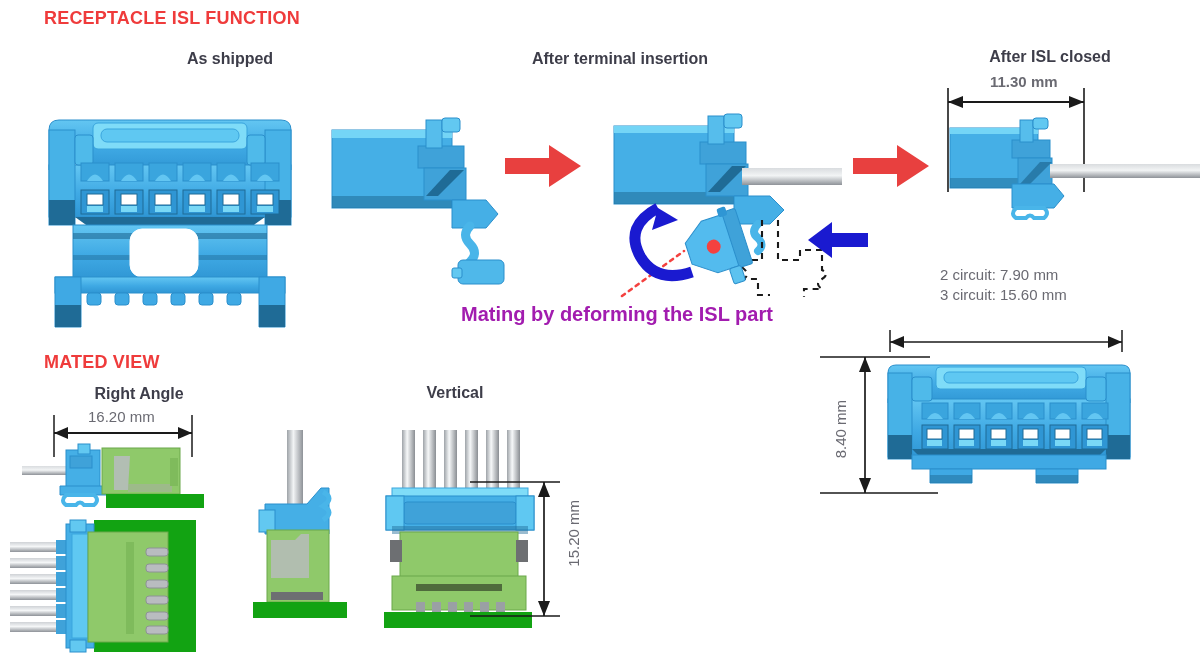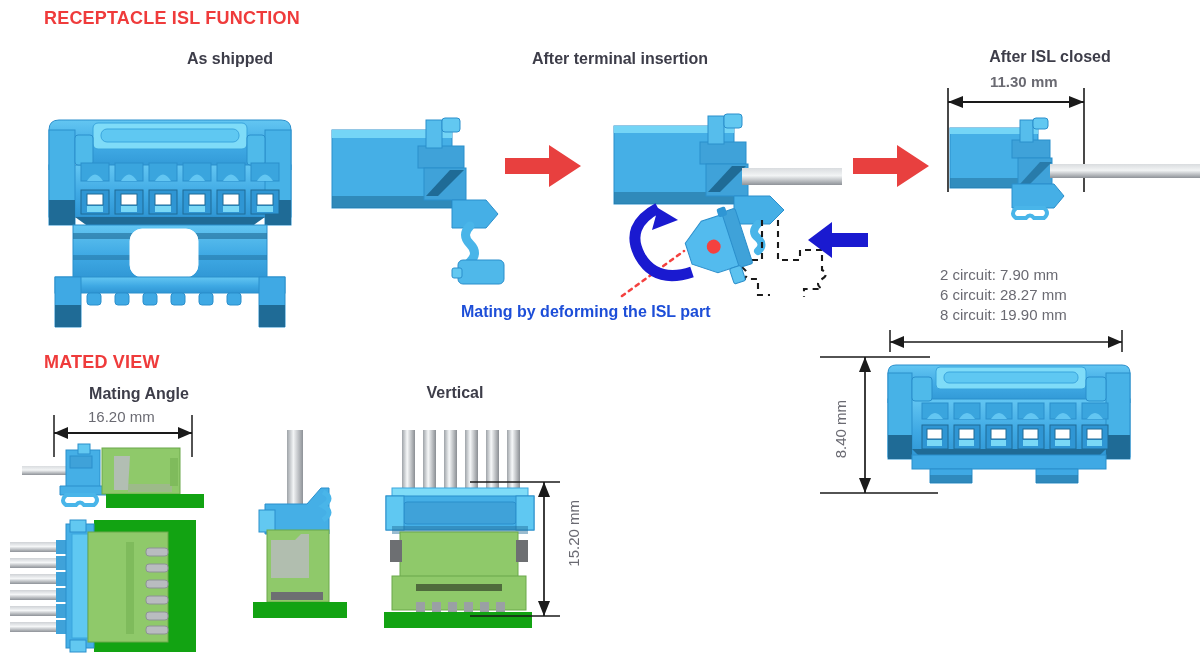--- a/index.html
+++ b/index.html
@@ -3,21 +3,21 @@
 <meta charset="utf-8">
 <style>
   html,body{margin:0;padding:0;background:#ffffff;}
   body{width:1200px;height:656px;position:relative;overflow:hidden;
        font-family:"Liberation Sans", sans-serif;color:#3b3b46;}
   .abs{position:absolute;}
   .section-title{font-size:18px;font-weight:bold;color:#ef3b3b;letter-spacing:.2px;}
   .panel-title{font-size:16px;font-weight:bold;color:#3d3d49;text-align:center;}
   .dim-label{font-size:15px;color:#6a6a72;font-family:"Liberation Sans", sans-serif;}
   .dim-label.vert{writing-mode:vertical-rl;transform:rotate(180deg);}
-  .callout{font-size:16px;font-weight:bold;color:#1d4ed8;}
+  .callout{font-size:20px;font-weight:bold;color:#a21caf;}
   svg{display:block;overflow:visible;}
 </style>
 </head>
 <body>
 
 <div class="abs section-title" style="left:44px;top:8px;">RECEPTACLE ISL FUNCTION</div>
 
 <div class="abs panel-title" style="left:60px;top:50px;width:340px;">As shipped</div>
 
 <div class="abs panel-title" style="left:460px;top:50px;width:320px;">After terminal insertion</div>
@@ -233,22 +233,21 @@
         <stop offset="100%" stop-color="#8e9298"></stop>
   </linearGradient>
   <rect x="100" y="46" width="150" height="14" fill="url(#wireG2)"></rect>
   <path d="M62 66 h42 l10 12 l-10 12 h-42 z" fill="#45afe6" stroke="#2b8fcc"></path>
   <path d="M66 90 q-6 6 0 10 h10 q4 -5 8 0 h10 q6 -5 0 -10 z" fill="none" stroke="#49b5e9" stroke-width="4"></path>
 </svg>
 </div>
 
 <div class="abs dim-label" style="left:940px;top:265px;width:200px;line-height:20px;">
   <div>2 circuit: 7.90 mm</div>
-  <div>6 circuit: 28.27 mm</div>
-  <div>8 circuit: 19.90 mm</div>
+  <div>3 circuit: 15.60 mm</div>
 </div>
 
 <div class="abs" style="left:888px;top:330px;">
 <svg width="240" height="30" viewBox="0 0 240 30">
   <line x1="2" y1="0" x2="2" y2="22" stroke="#1a1a1a" stroke-width="1.5"></line>
   <line x1="234" y1="0" x2="234" y2="22" stroke="#1a1a1a" stroke-width="1.5"></line>
   <line x1="2" y1="12" x2="234" y2="12" stroke="#1a1a1a" stroke-width="1.7"></line>
   <path d="M2 12 l14 -6 v12 z" fill="#1a1a1a"></path>
   <path d="M234 12 l-14 -6 v12 z" fill="#1a1a1a"></path>
 </svg>
@@ -341,21 +340,21 @@
   <path d="M150 114 h42 v14 h-42 z" fill="#3fa9e4" stroke="#2b8fcc"></path>
   <path d="M44 120 h42 v8 h-42 z" fill="#1f6b96" opacity=".5"></path>
   <path d="M150 120 h42 v8 h-42 z" fill="#1f6b96" opacity=".5"></path>
 </svg>
 </div>
 
 <div class="abs callout" style="left:461px;top:303px;">Mating by deforming the ISL part</div>
 
 <div class="abs section-title" style="left:44px;top:352px;">MATED VIEW</div>
 
-<div class="abs panel-title" style="left:44px;top:385px;width:190px;">Mating Angle</div>
+<div class="abs panel-title" style="left:44px;top:385px;width:190px;">Right Angle</div>
 
 <div class="abs panel-title" style="left:360px;top:384px;width:190px;">Vertical</div>
 
 <div class="abs dim-label" style="left:88px;top:408px;">16.20 mm</div>
 <div class="abs" style="left:52px;top:415px;">
 <svg width="146" height="45" viewBox="0 0 146 45">
   <line x1="2" y1="0" x2="2" y2="42" stroke="#1a1a1a" stroke-width="1.5"></line>
   <line x1="140" y1="0" x2="140" y2="42" stroke="#1a1a1a" stroke-width="1.5"></line>
   <line x1="2" y1="18" x2="140" y2="18" stroke="#1a1a1a" stroke-width="1.8"></line>
   <path d="M2 18 l14 -6 v12 z" fill="#1a1a1a"></path>

